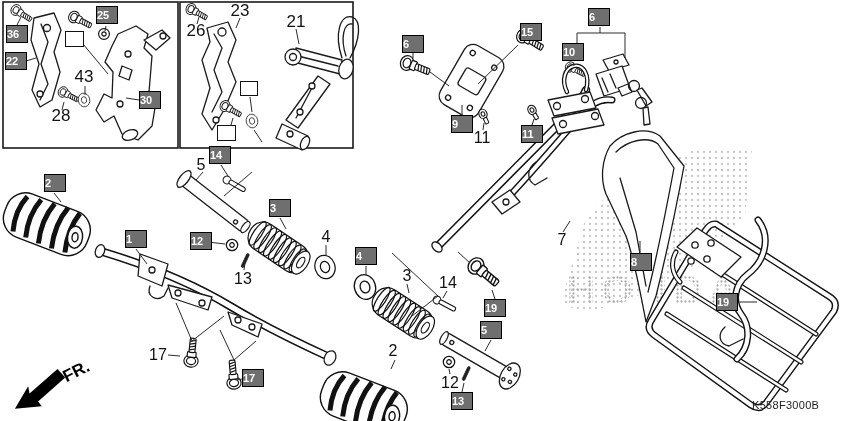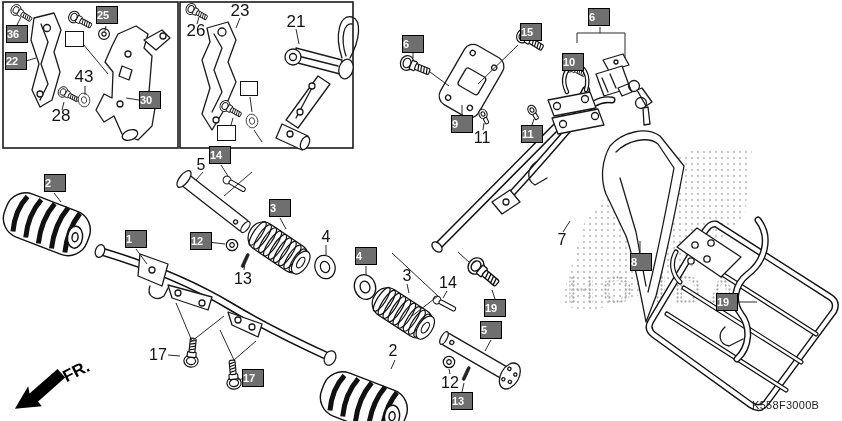--- a/index.html
+++ b/index.html
@@ -402,21 +402,21 @@
   <div class="co box" style="left:451px;top:392px">13</div>
   <div class="co plain" style="left:145px;top:346px">17</div>
   <div class="co box" style="left:242px;top:369px">17</div>
   <div class="co plain" style="left:380px;top:342px">2</div>
   <div class="co box" style="left:402px;top:35px">6</div>
   <div class="co box" style="left:520px;top:23px">15</div>
   <div class="co box" style="left:451px;top:115px">9</div>
   <div class="co plain" style="left:469px;top:129px">11</div>
   <div class="co box" style="left:521px;top:125px">11</div>
   <div class="co box" style="left:588px;top:8px">6</div>
-  <div class="co box" style="left:562px;top:53px">10</div>
+  <div class="co box" style="left:562px;top:43px">10</div>
   <div class="co plain" style="left:549px;top:231px">7</div>
   <div class="co box" style="left:630px;top:253px">8</div>
   <div class="co box" style="left:716px;top:293px">19</div>
 
   <div class="co empty" style="left:65px;top:31px;width:19px;height:16px"></div>
   <div class="co empty" style="left:240px;top:81px;width:18px;height:15px"></div>
   <div class="co empty" style="left:217px;top:125px;width:19px;height:16px"></div>
 
   <div class="partcode">K558F3000B</div>
 </div>

